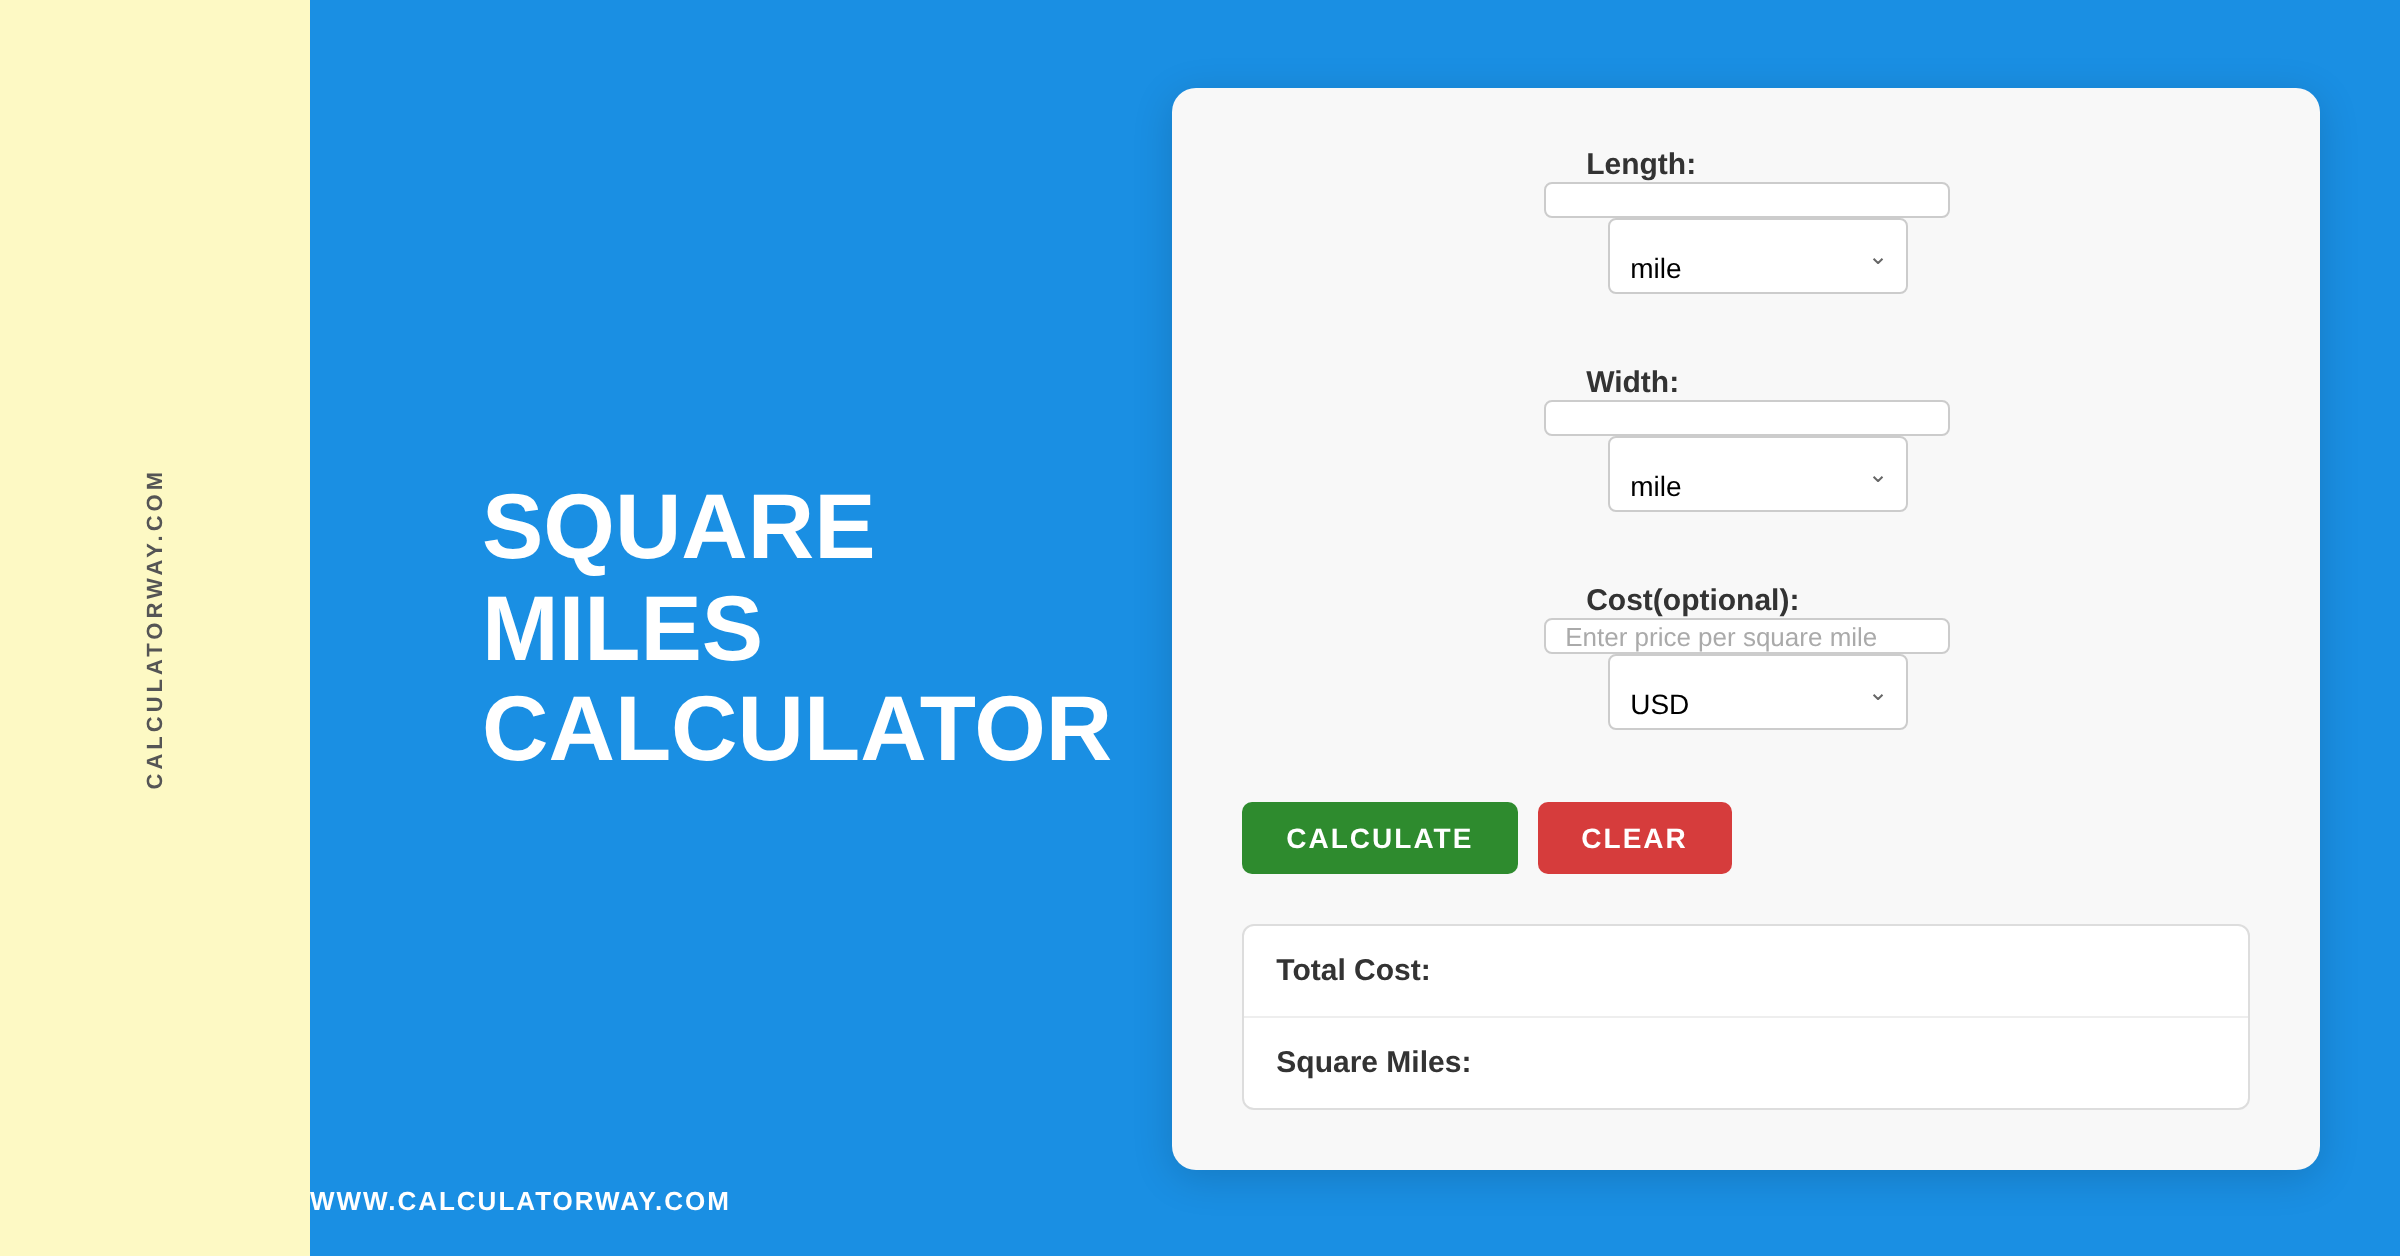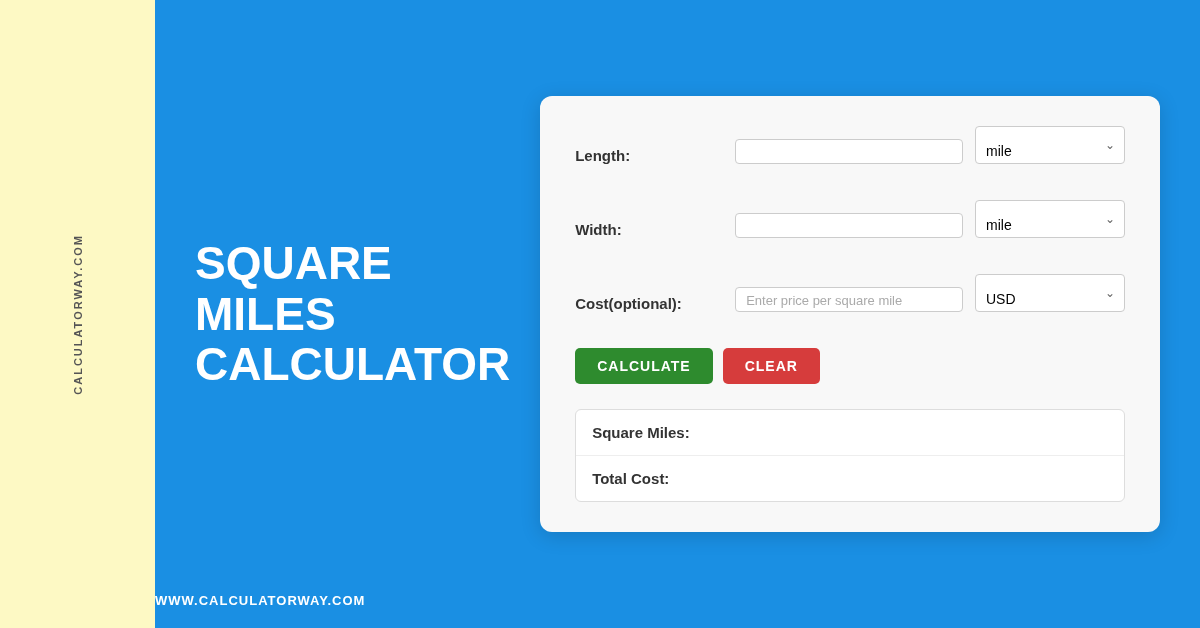--- a/index.html
+++ b/index.html
@@ -52,35 +52,37 @@
       flex: 0 0 320px;
       padding-right: 30px;
     }
 
     .main-title {
       font-size: 46px;
       font-weight: 900;
       color: #ffffff;
       line-height: 1.1;
       text-transform: uppercase;
+      margin-left: 46px;
     }
 
     .calculator-panel {
       flex: 1;
       background-color: #f8f8f8;
       border-radius: 12px;
       padding: 30px 35px;
       box-shadow: 0 4px 20px rgba(0,0,0,0.15);
       max-width: 620px;
     }
 
     .form-row {
       display: flex;
-      align-items: flex-end;
+      align-items: center;
       margin-bottom: 36px;
+      flex-direction: column;
     }
 
     .form-label {
       width: 160px;
       font-size: 15px;
       font-weight: bold;
       color: #333;
       flex-shrink: 0;
     }
 
@@ -272,25 +274,25 @@
       </div>
     </div>
 
     <div class="buttons-row">
       <button class="btn-calculate">CALCULATE</button>
       <button class="btn-clear">CLEAR</button>
     </div>
 
     <div class="results-section">
       <div class="result-row">
+        <span class="result-label">Total Cost:</span>
+        <span class="result-value"></span>
+      </div>
+      <div class="result-row">
         <span class="result-label">Square Miles:</span>
         <span class="result-value"></span>
       </div>
-      <div class="result-row">
-        <span class="result-label">Total Cost:</span>
-        <span class="result-value"></span>
-      </div>
     </div>
 
   </div>
 
   <div class="footer-text">WWW.CALCULATORWAY.COM</div>
 </div>
 
 </body></html>

